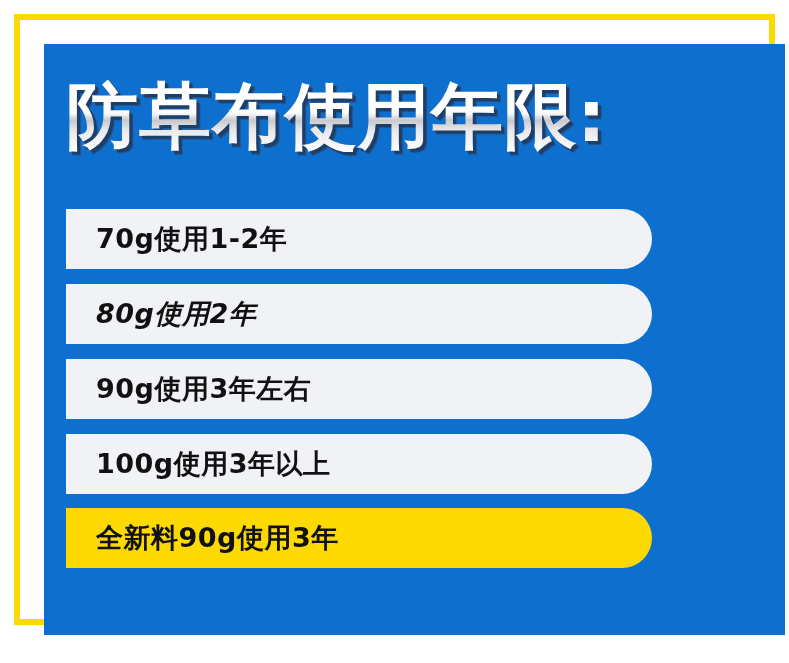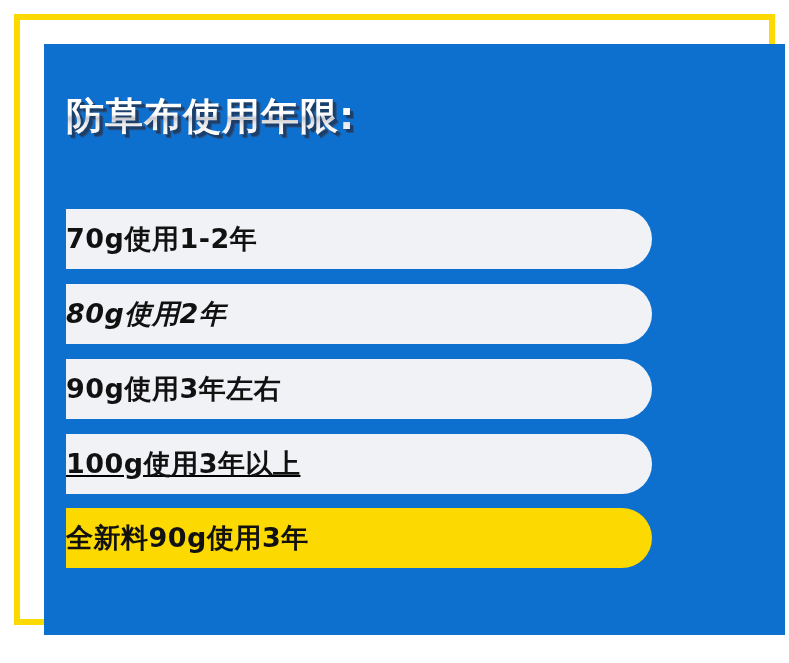--- a/index.html
+++ b/index.html
@@ -50,21 +50,21 @@
   .title-wrap {
     position: absolute;
     left: 22px;
     top: 36px;
     height: 72px;
     display: flex;
     align-items: center;
   }
   .title {
     font-family: "DejaVu Sans", "Liberation Sans", sans-serif;
-    font-size: 38px;
+    font-size: 72px;
     font-weight: bold;
     letter-spacing: 1px;
     line-height: 1;
     white-space: nowrap;
 
     background: linear-gradient(180deg,
         #ffffff 0%,
         #ffffff 34%,
         #fbfbfb 46%,
         #c9c9cd 56%,
@@ -81,37 +81,38 @@
   
   .pill {
     position: absolute;
     left: 22px;
     height: 60px;
     width: 586px;
     border-radius: 0 30px 30px 0;
     display: flex;
     align-items: center;
     box-sizing: border-box;
+    padding-left: 30px;
   }
   .pill.light { background: #f1f2f6; }
   .pill.accent { background: #fcd900; }
 
   .pill-text {
     font-family: "DejaVu Sans", "Liberation Sans", sans-serif;
     font-size: 27px;
     font-weight: bold;
     color: #111111;
     letter-spacing: 0.5px;
     white-space: nowrap;
   }
 
   .pill-0 { top: 165px; }
   .pill-1 { top: 240px; font-style: italic; }
   .pill-2 { top: 315px; text-align: right; }
-  .pill-3 { top: 390px; text-decoration: underline; }
+  .pill-3 { top: 390px; }
   .pill-4 { top: 464px; }
 </style>
 </head>
 <body>
 
 <div class="stage">
 
   <div class="yellow-frame">
 
     <div class="blue-panel">

